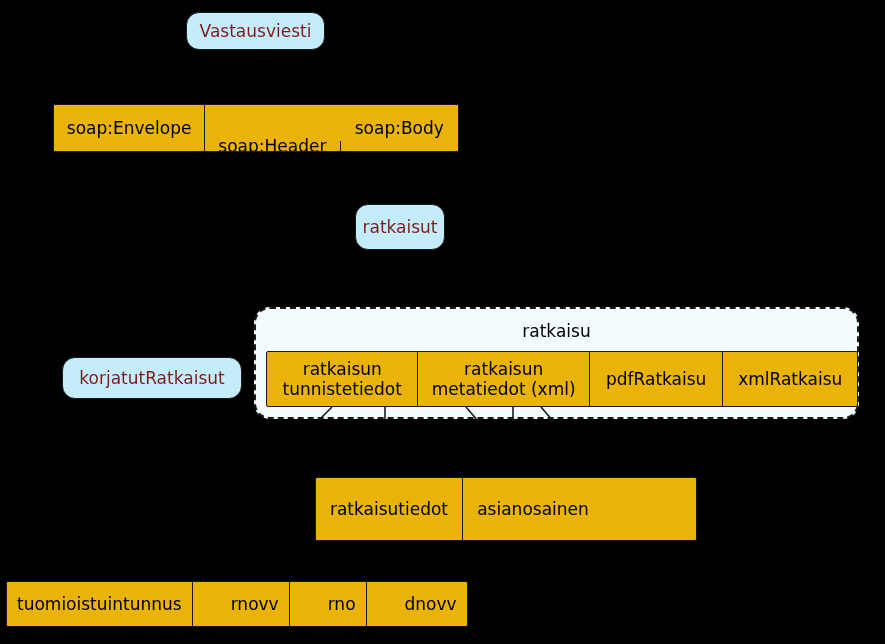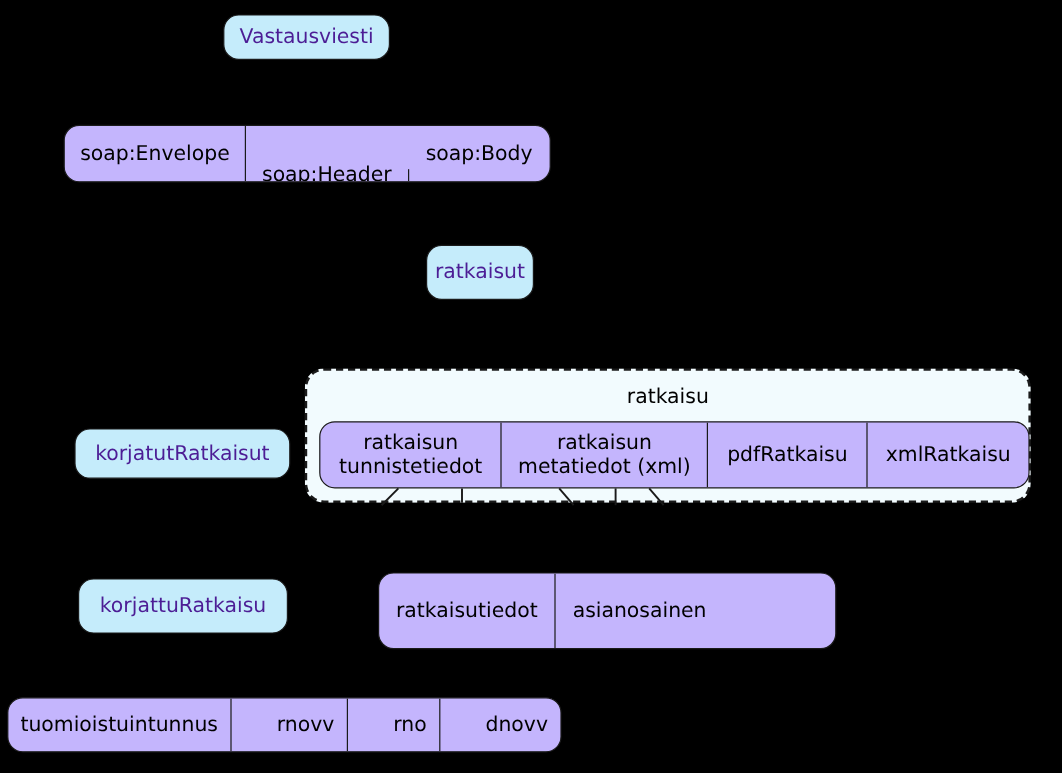--- a/index.html
+++ b/index.html
@@ -17,37 +17,37 @@
     font-family: "DejaVu Sans", "Liberation Sans", sans-serif;
   }
 
   
   .node {
     position: absolute;
     box-sizing: border-box;
     background: #c5ecfb;
     border: 1.6px solid #1a1a1a;
     border-radius: 13px;
-    color: #4c1d95;
+    color: #7f1d1d;
     font-size: 17px;
     line-height: 1.18;
     display: flex;
     align-items: center;
     justify-content: center;
     text-align: center;
     white-space: nowrap;
   }
 
   
   .rowbox {
     position: absolute;
     box-sizing: border-box;
-    background: #c4b5fd;
+    background: #eab308;
     border: 1.6px solid #1a1a1a;
-    border-radius: 13px;
+    border-radius: 2px;
     display: flex;
     align-items: stretch;
     overflow: hidden;
   }
   .rowbox .cell {
     box-sizing: border-box;
     display: flex;
     align-items: center;
     justify-content: center;
     text-align: center;
@@ -146,23 +146,20 @@
   <svg class="edges" viewBox="0 0 885 644" width="885" height="644">
     <g stroke="#1a1a1a" stroke-width="1.6" fill="none">
       <line x1="332" y1="407" x2="318" y2="421"></line>
       <line x1="385" y1="407" x2="385" y2="419"></line>
       <line x1="466" y1="407" x2="478" y2="421"></line>
       <line x1="513" y1="407" x2="513" y2="421"></line>
       <line x1="541" y1="407" x2="553" y2="421"></line>
     </g>
   </svg>
 
-  <div class="node" style="left:65px; top:482px; width:175px; height:46px;">
-    <span>korjattuRatkaisu</span>
-  </div>
 
   <div class="rowbox" style="left:315px; top:477px; width:382px; height:64px;">
     <div class="cell" style="width:147px;">
       <span>ratkaisutiedot</span>
     </div>
     <div class="cell" style="width:140px;">
       <span>asianosainen</span>
     </div>
   </div>
 

